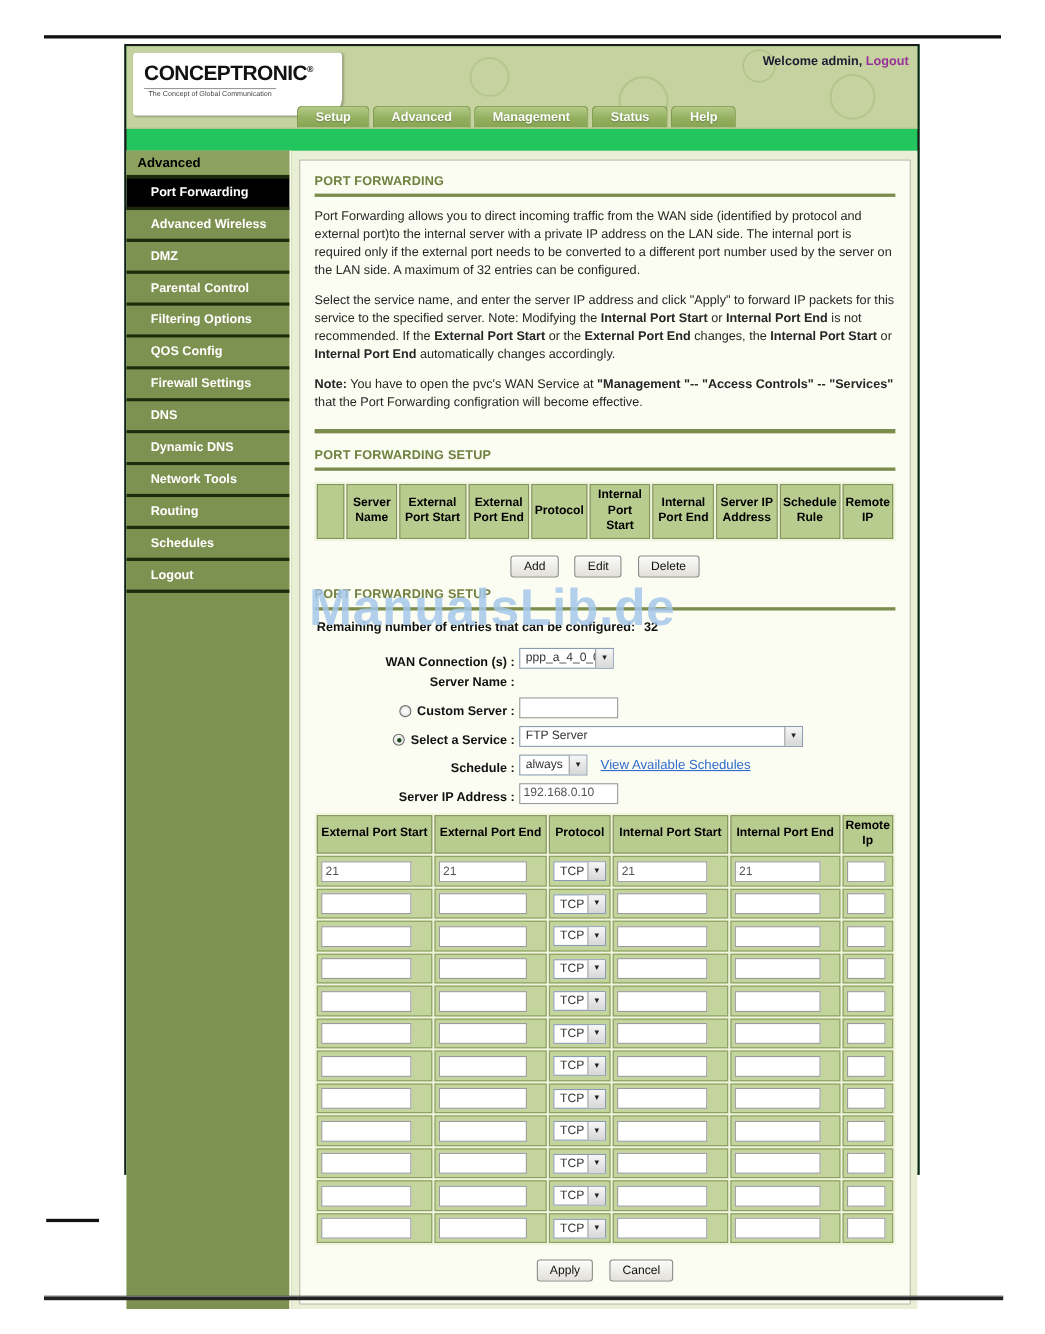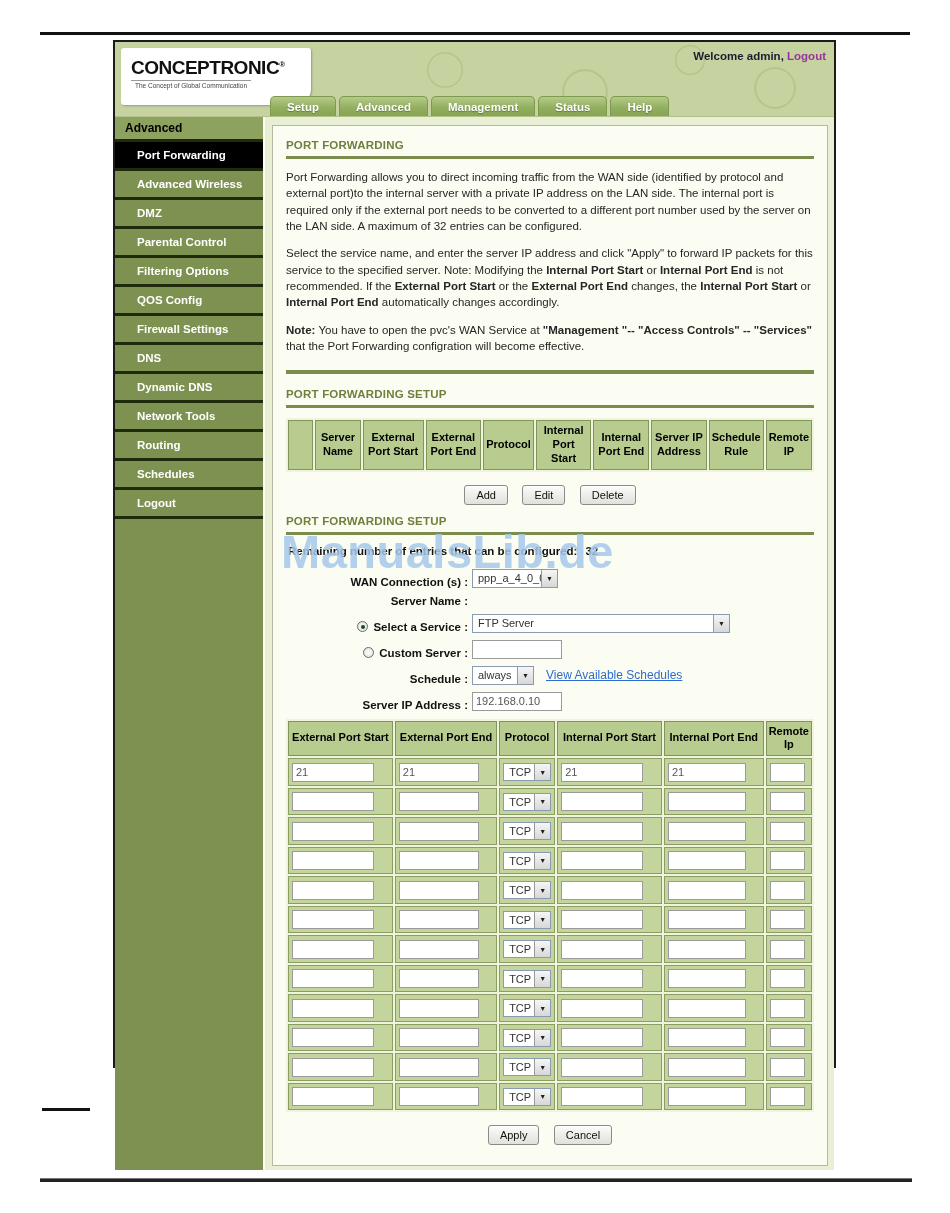--- a/index.html
+++ b/index.html
@@ -3,21 +3,21 @@
 <meta charset="utf-8">
 <style>
   * { margin:0; padding:0; box-sizing:border-box; }
   html,body { width:950px; height:1213px; background:#ffffff; font-family:"Liberation Sans", sans-serif; }
   .page { position:relative; width:950px; height:1213px; background:#fff; overflow:hidden; }
 
   .hr-top { position:absolute; left:40px; top:32px; width:870px; height:3px; background:#111; }
   .hr-bottom { position:absolute; left:40px; top:1178px; width:872px; height:4px; background:#222; border-top:1px solid #777; }
   .footnote-dash { position:absolute; left:42px; top:1108px; width:48px; height:3px; background:#111; }
 
-  .frame { position:absolute; left:113px; top:40px; width:723px; height:1028px; border:2px solid #1b1b1b; background:#22c55e; display:flex; flex-direction:column; }
+  .frame { position:absolute; left:113px; top:40px; width:723px; height:1028px; border:2px solid #1b1b1b; background:#22c55e; display:flex; flex-direction:column;gap:20px; }
 
   
   .hdr { position:relative; height:75px; flex:0 0 75px; background:#c6d3a0;
     background-image:
       radial-gradient(circle 26px at 330px 28px, transparent 62%, rgba(173,192,133,.9) 65%, transparent 72%),
       radial-gradient(circle 34px at 470px 50px, transparent 60%, rgba(173,192,133,.9) 63%, transparent 70%),
       radial-gradient(circle 22px at 575px 18px, transparent 60%, rgba(173,192,133,.9) 64%, transparent 72%),
       radial-gradient(circle 30px at 660px 46px, transparent 62%, rgba(173,192,133,.9) 65%, transparent 72%);
     border-bottom:1px solid #b3c28b; }
   .logo-box { position:absolute; left:6px; top:6px; width:190px; height:57px; background:#fff; border-radius:3px 3px 16px 3px; box-shadow:1px 1px 2px rgba(0,0,0,.25); padding:9px 8px 0 10px; }
@@ -176,38 +176,38 @@
               </span>
             </div>
           </div>
 
           <div class="form-row">
             <div class="form-label">Server Name :</div>
           </div>
 
           <div class="form-row">
             <div class="form-label">
+              <span class="radio"></span>
+              <span>Custom Server :</span>
+            </div>
+            <div class="form-ctl">
+              <input class="txt" style="width: 90px;" value="">
+            </div>
+          </div>
+
+          <div class="form-row">
+            <div class="form-label">
               <span class="radio on"></span>
               <span>Select a Service :</span>
             </div>
             <div class="form-ctl">
               <span class="combo" style="width:258px;">
                 <span class="cval">FTP Server</span>
                 <span class="cbtn">▼</span>
               </span>
-            </div>
-          </div>
-
-          <div class="form-row">
-            <div class="form-label">
-              <span class="radio"></span>
-              <span>Custom Server :</span>
-            </div>
-            <div class="form-ctl">
-              <input class="txt" style="width: 90px;" value="">
             </div>
           </div>
 
           <div class="form-row">
             <div class="form-label">Schedule :</div>
             <div class="form-ctl">
               <span class="combo" style="width:62px;">
                 <span class="cval">always</span>
                 <span class="cbtn">▼</span>
               </span>

